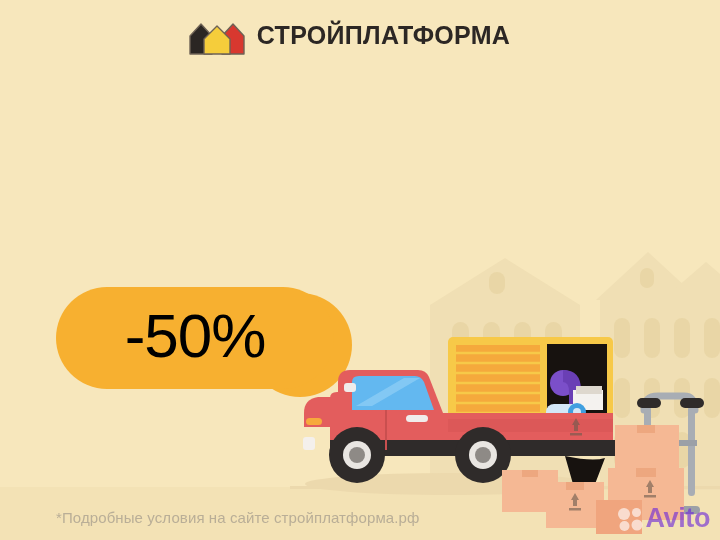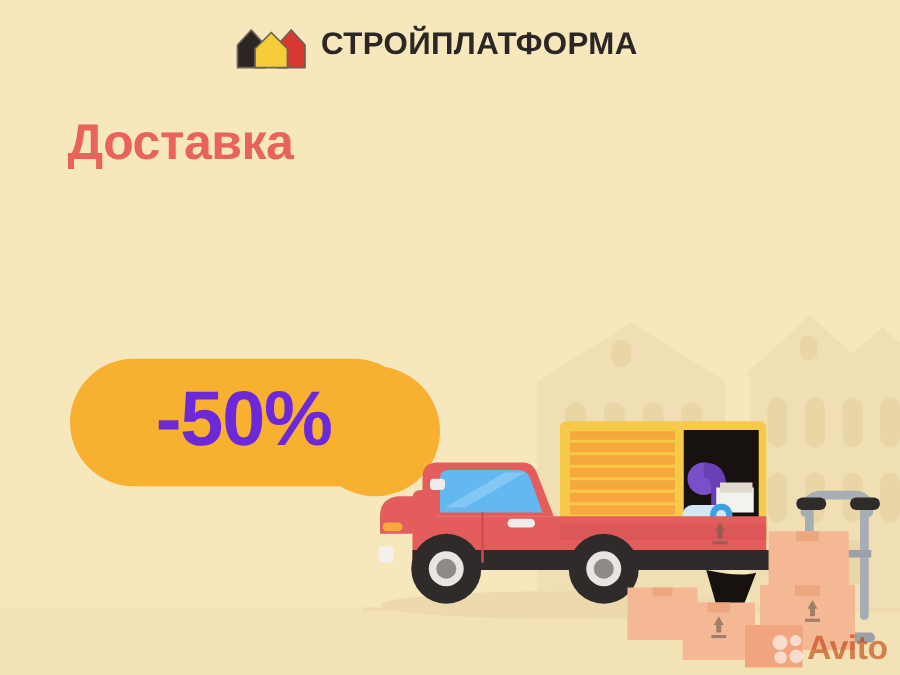--- a/index.html
+++ b/index.html
@@ -43,40 +43,40 @@
 
   
   .pill{
     position:absolute; left:56px; top:287px;
     width:278px; height:102px;
     background:#f7b030; border-radius:51px;
     display:flex; align-items:center; justify-content:center;
     z-index:6;
   }
   .pill-text{
-    color:#6d28d9; font-size:62px; font-weight:bold;
+    color:#000000; font-size:62px; font-weight:normal;
     letter-spacing:-1px; line-height:1;
     transform:translateY(-2px);
   }
 
   
   .footnote{
     position:absolute; left:56px; top:509px; z-index:7;
     color:#b9ae97; font-size:15px; letter-spacing:0.1px; white-space:nowrap;
   }
 
   
   .watermark{
     position:absolute; right:10px; bottom:8px; z-index:9;
     display:flex; align-items:center; gap:3px;
     opacity:.62;
   }
   .wm-dots{ width:26px; height:26px; }
   .wm-text{
-    font-size:27px; font-weight:bold; color:#c2410c;
+    font-size:27px; font-weight:bold; color:#6d28d9;
     line-height:1; letter-spacing:-0.4px;
   }
 
   
   .scene{ position:absolute; left:0; top:0; width:720px; height:540px; z-index:4; }
 </style>
 </head>
 <body>
 
 <div class="banner">
@@ -242,27 +242,27 @@
       <path d="M4 22 L15 10 L26 22 L26 40 L4 40 Z" fill="#2b2623" stroke="#6e6255" stroke-width="1.4" stroke-linejoin="round"></path>
 
       <path d="M36 22 L47 10 L58 22 L58 40 L36 40 Z" fill="#d8382f" stroke="#6e6255" stroke-width="1.4" stroke-linejoin="round"></path>
 
       <path d="M18 25 L31 12 L44 25 L44 40 L18 40 Z" fill="#f5cd3b" stroke="#6e6255" stroke-width="1.4" stroke-linejoin="round"></path>
     </svg>
     <span class="logo-word">СТРОЙПЛАТФОРМА</span>
   </div>
 
   <div class="headline">
-    <span class="l">Доставка</span>
   </div>
 
   <div class="pill">
     <span class="pill-text">-50%</span>
   </div>
 
+  <div class="footnote">*Подробные условия на сайте стройплатформа.рф</div>
 
   <div class="watermark">
     <svg class="wm-dots" viewBox="0 0 26 26">
       <circle cx="7" cy="8" r="6" fill="#ffffff"></circle>
       <circle cx="19.5" cy="6.5" r="4.5" fill="#ffffff"></circle>
       <circle cx="7.5" cy="20" r="5" fill="#ffffff"></circle>
       <circle cx="20" cy="19" r="5.5" fill="#ffffff"></circle>
     </svg>
     <span class="wm-text">Avito</span>
   </div>

